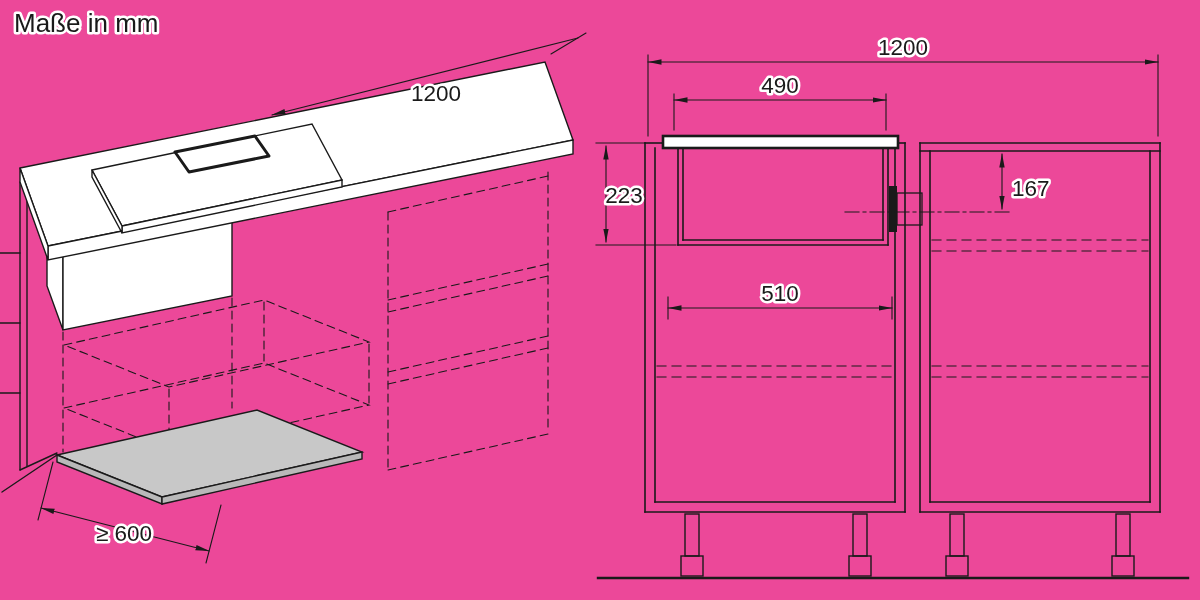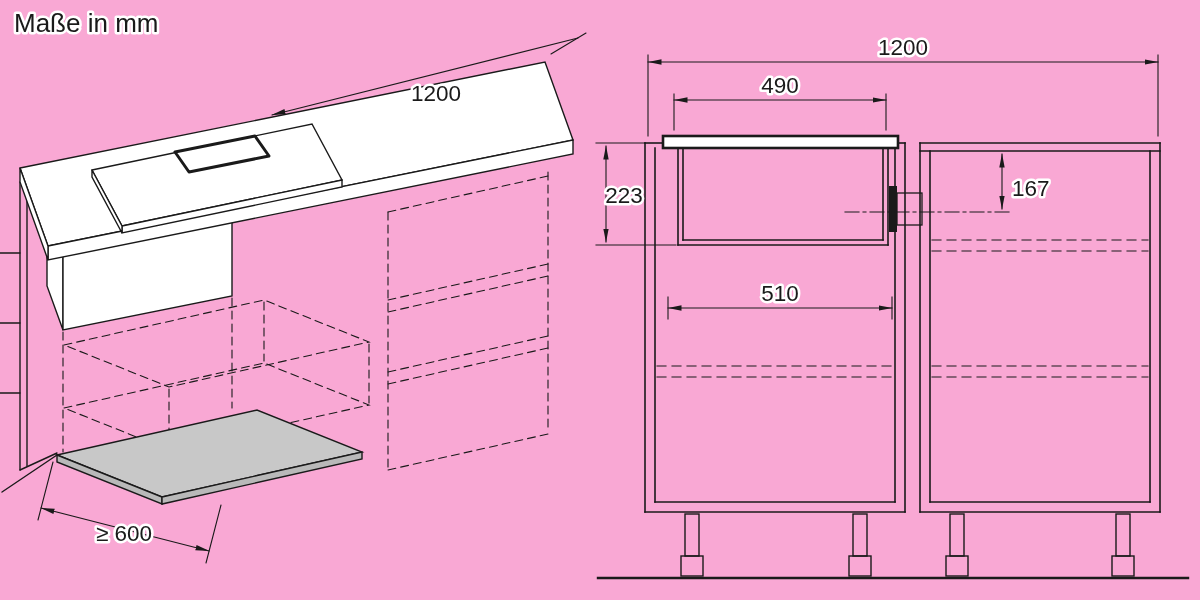--- a/index.html
+++ b/index.html
@@ -1,16 +1,16 @@
 <!DOCTYPE html>
 <html><head>
 <meta charset="utf-8">
 <style>
   html,body{margin:0;padding:0;background:#ffffff;}
-  .stage{width:1200px;height:600px;position:relative;background:#f9a8d4;overflow:hidden;
+  .stage{width:1200px;height:600px;position:relative;background:#ec4899;overflow:hidden;
          font-family:"Liberation Sans", sans-serif;text-decoration:underline;}
   svg{display:block;}
   svg text{font-family:"Liberation Sans", sans-serif;fill:#1a1a1a;
            paint-order:stroke;stroke:#ffffff;stroke-width:5px;stroke-linejoin:round;}
   .title-text{font-size:26px;}
   .dim{font-size:22.5px;}
 </style>
 </head>
 <body>
 

